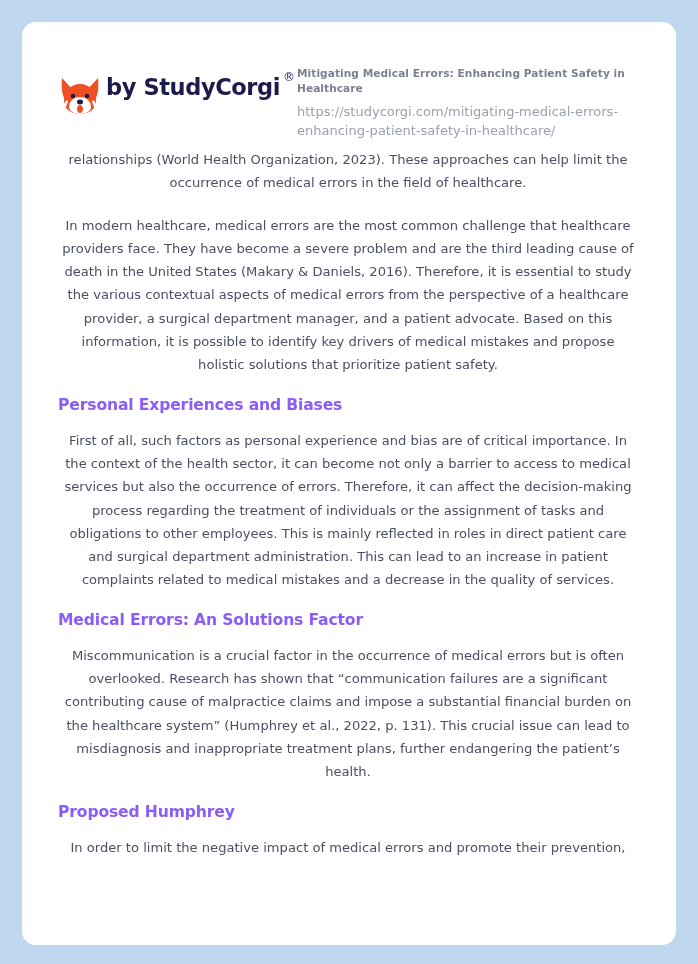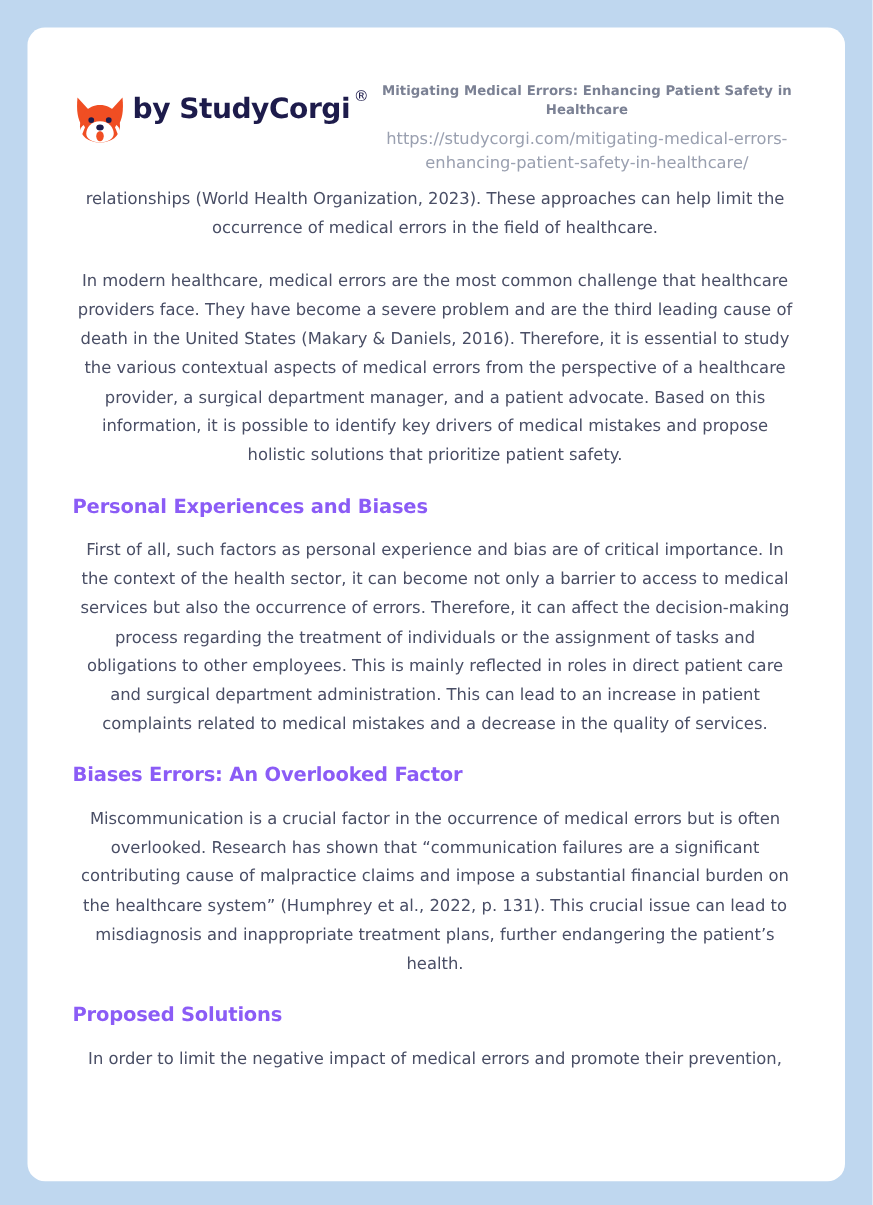--- a/index.html
+++ b/index.html
@@ -62,21 +62,21 @@
   .brand-reg {
     font-size: 12px;
     font-weight: 400;
     color: #1d1b4b;
     margin-left: 3px;
     position: relative;
     top: -5px;
   }
 
   .header-meta {
-    text-align: center;
+    text-align: left;
     max-width: 345px;
     padding-top: 2px;
   }
 
   .header-title {
     font-size: 10.6px;
     font-weight: 700;
     color: #7b8194;
     line-height: 1.45;
     letter-spacing: 0.05px;
@@ -166,24 +166,24 @@
     <p>relationships (World Health Organization, 2023). These approaches can help limit the occurrence of medical errors in the field of healthcare.</p>
 
     <p>In modern healthcare, medical errors are the most common challenge that healthcare providers face. They have become a severe problem and are the third leading cause of death in the United States (Makary &amp; Daniels, 2016). Therefore, it is essential to study the various contextual aspects of medical errors from the perspective of a healthcare provider, a surgical department manager, and a patient advocate. Based on this information, it is possible to identify key drivers of medical mistakes and propose holistic solutions that prioritize patient safety.</p>
 
     <div class="section-block">
       <h2>Personal Experiences and Biases</h2>
       <p>First of all, such factors as personal experience and bias are of critical importance. In the context of the health sector, it can become not only a barrier to access to medical services but also the occurrence of errors. Therefore, it can affect the decision-making process regarding the treatment of individuals or the assignment of tasks and obligations to other employees. This is mainly reflected in roles in direct patient care and surgical department administration. This can lead to an increase in patient complaints related to medical mistakes and a decrease in the quality of services.</p>
     </div>
 
     <div class="section-block">
-      <h2>Biases Errors: An Overlooked Factor</h2>
+      <h2>Medical Errors: An Solutions Factor</h2>
       <p>Miscommunication is a crucial factor in the occurrence of medical errors but is often overlooked. Research has shown that “communication failures are a significant contributing cause of malpractice claims and impose a substantial financial burden on the healthcare system” (Humphrey et al., 2022, p. 131). This crucial issue can lead to misdiagnosis and inappropriate treatment plans, further endangering the patient’s health.</p>
     </div>
 
     <div class="section-block">
-      <h2>Proposed Solutions</h2>
+      <h2>Proposed Humphrey</h2>
       <p class="para-last">In order to limit the negative impact of medical errors and promote their prevention,</p>
     </div>
 
   </div>
 
 </div>
 
 </body></html>

